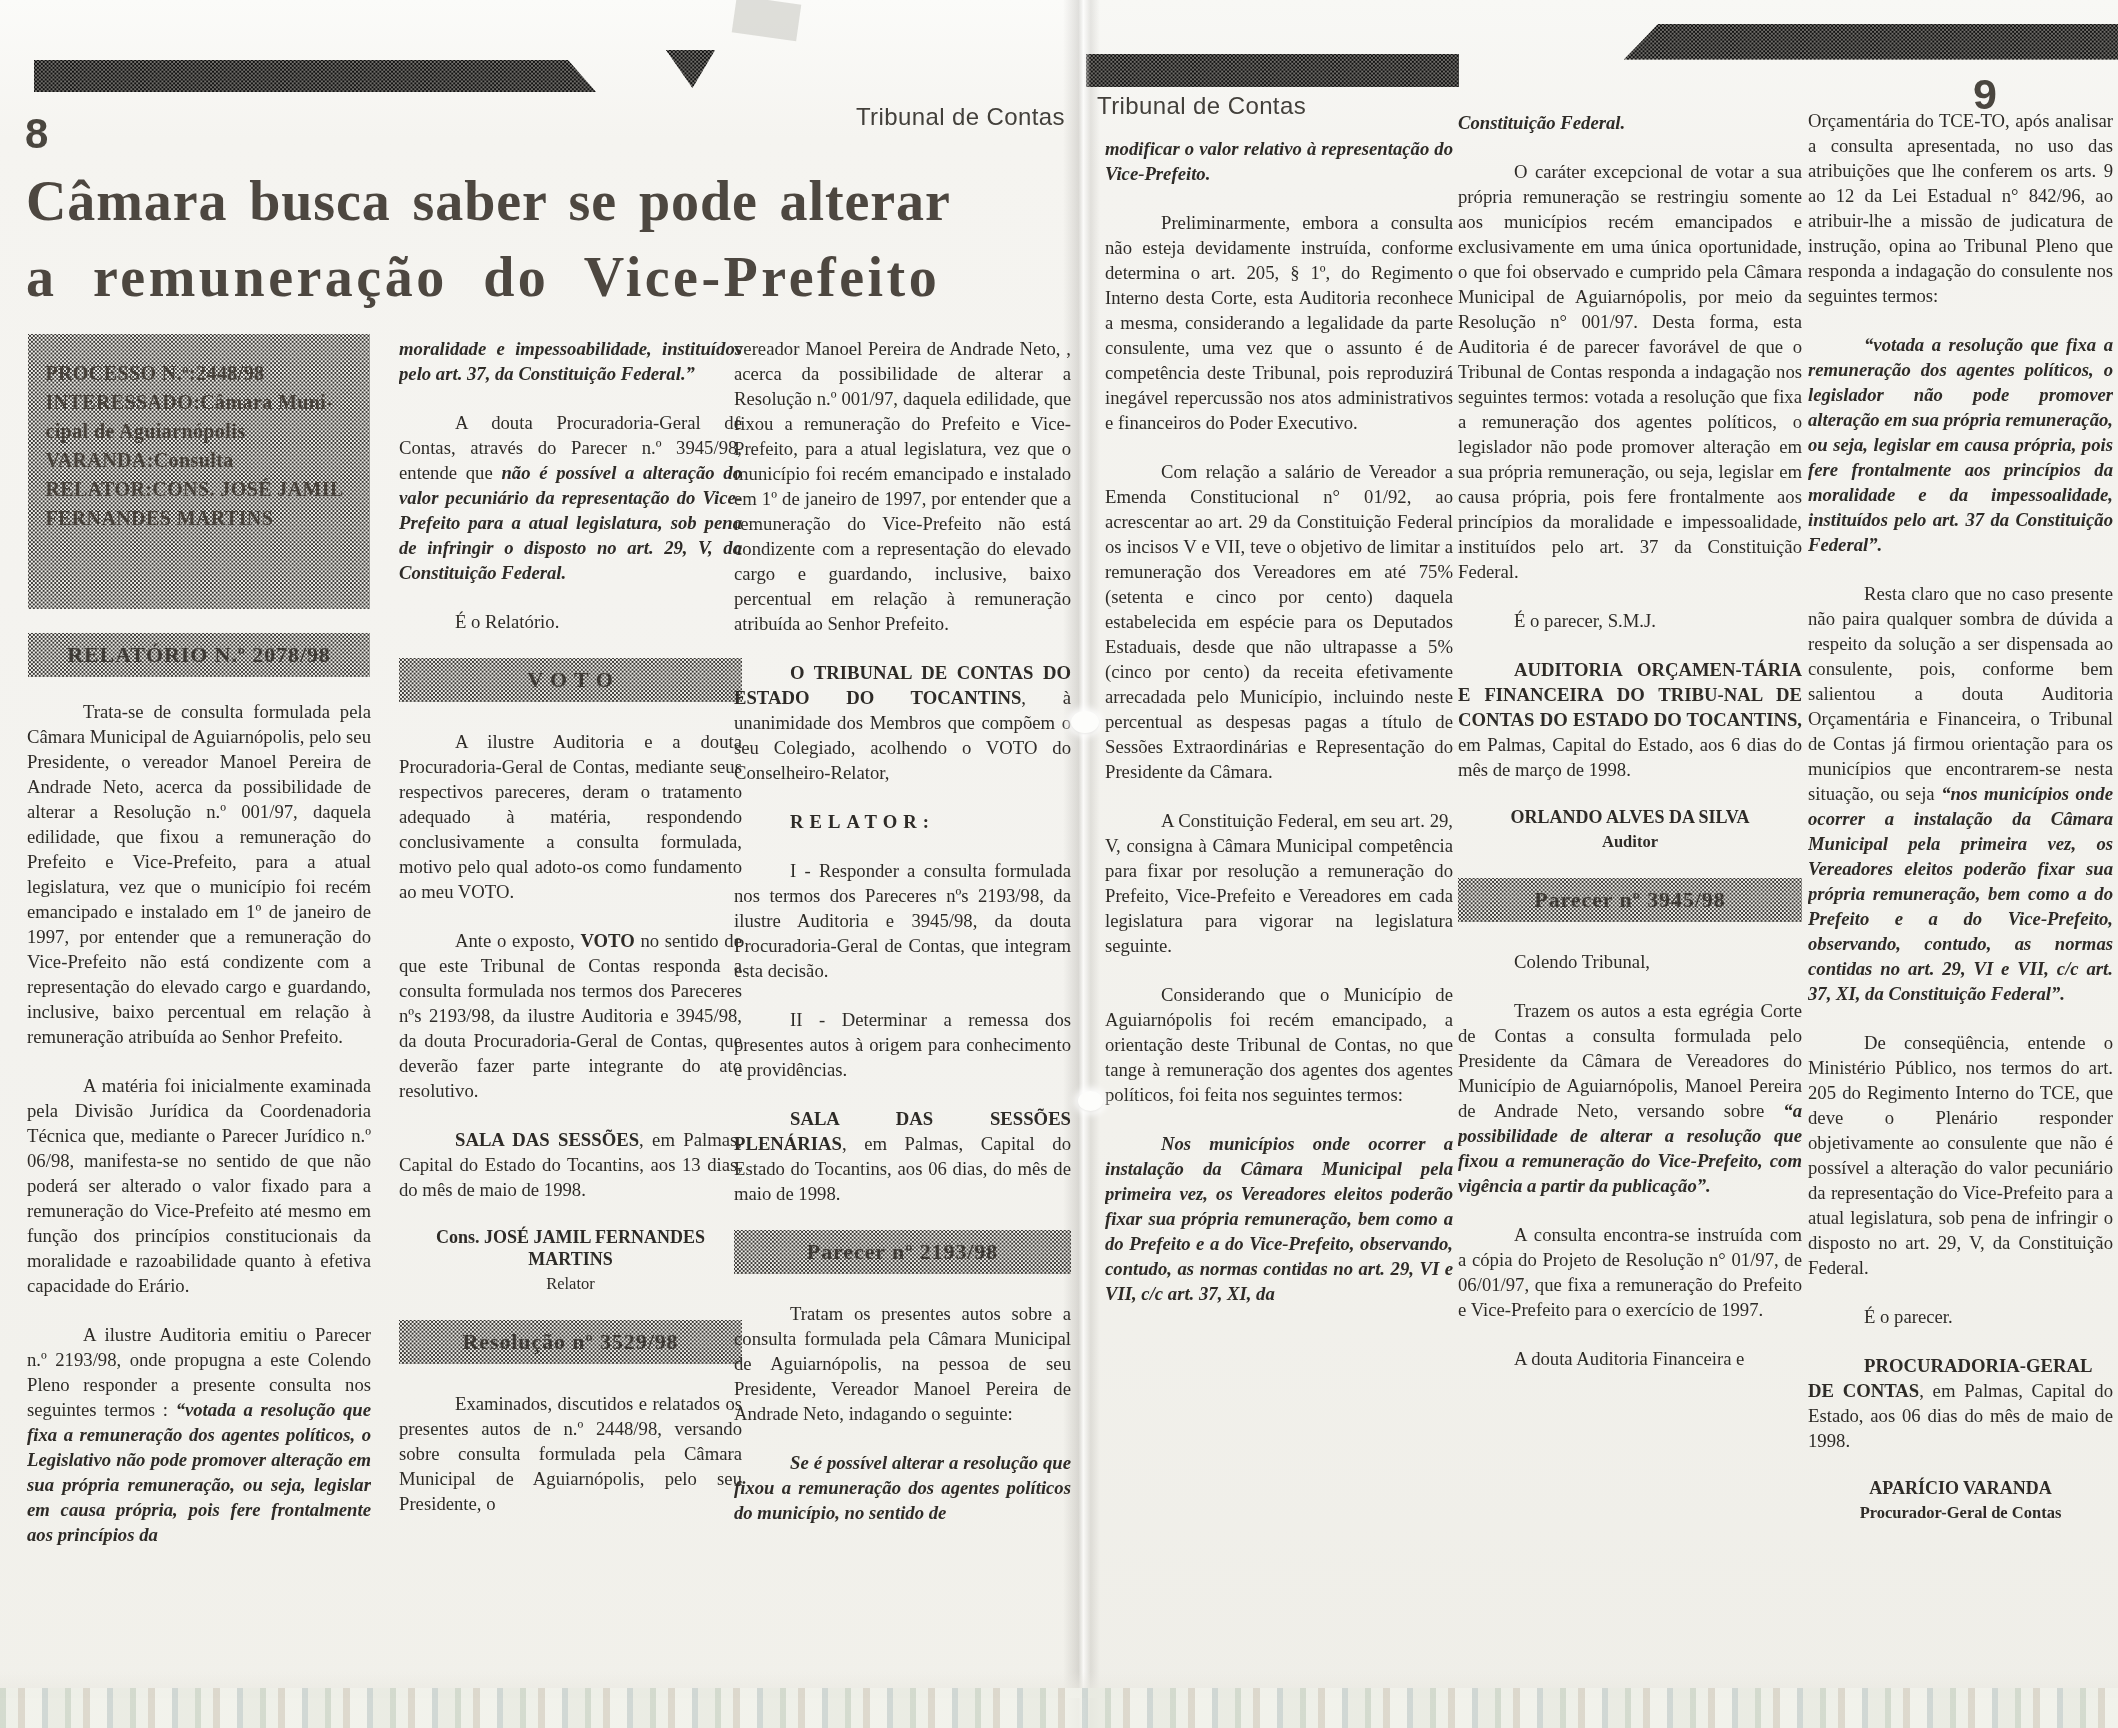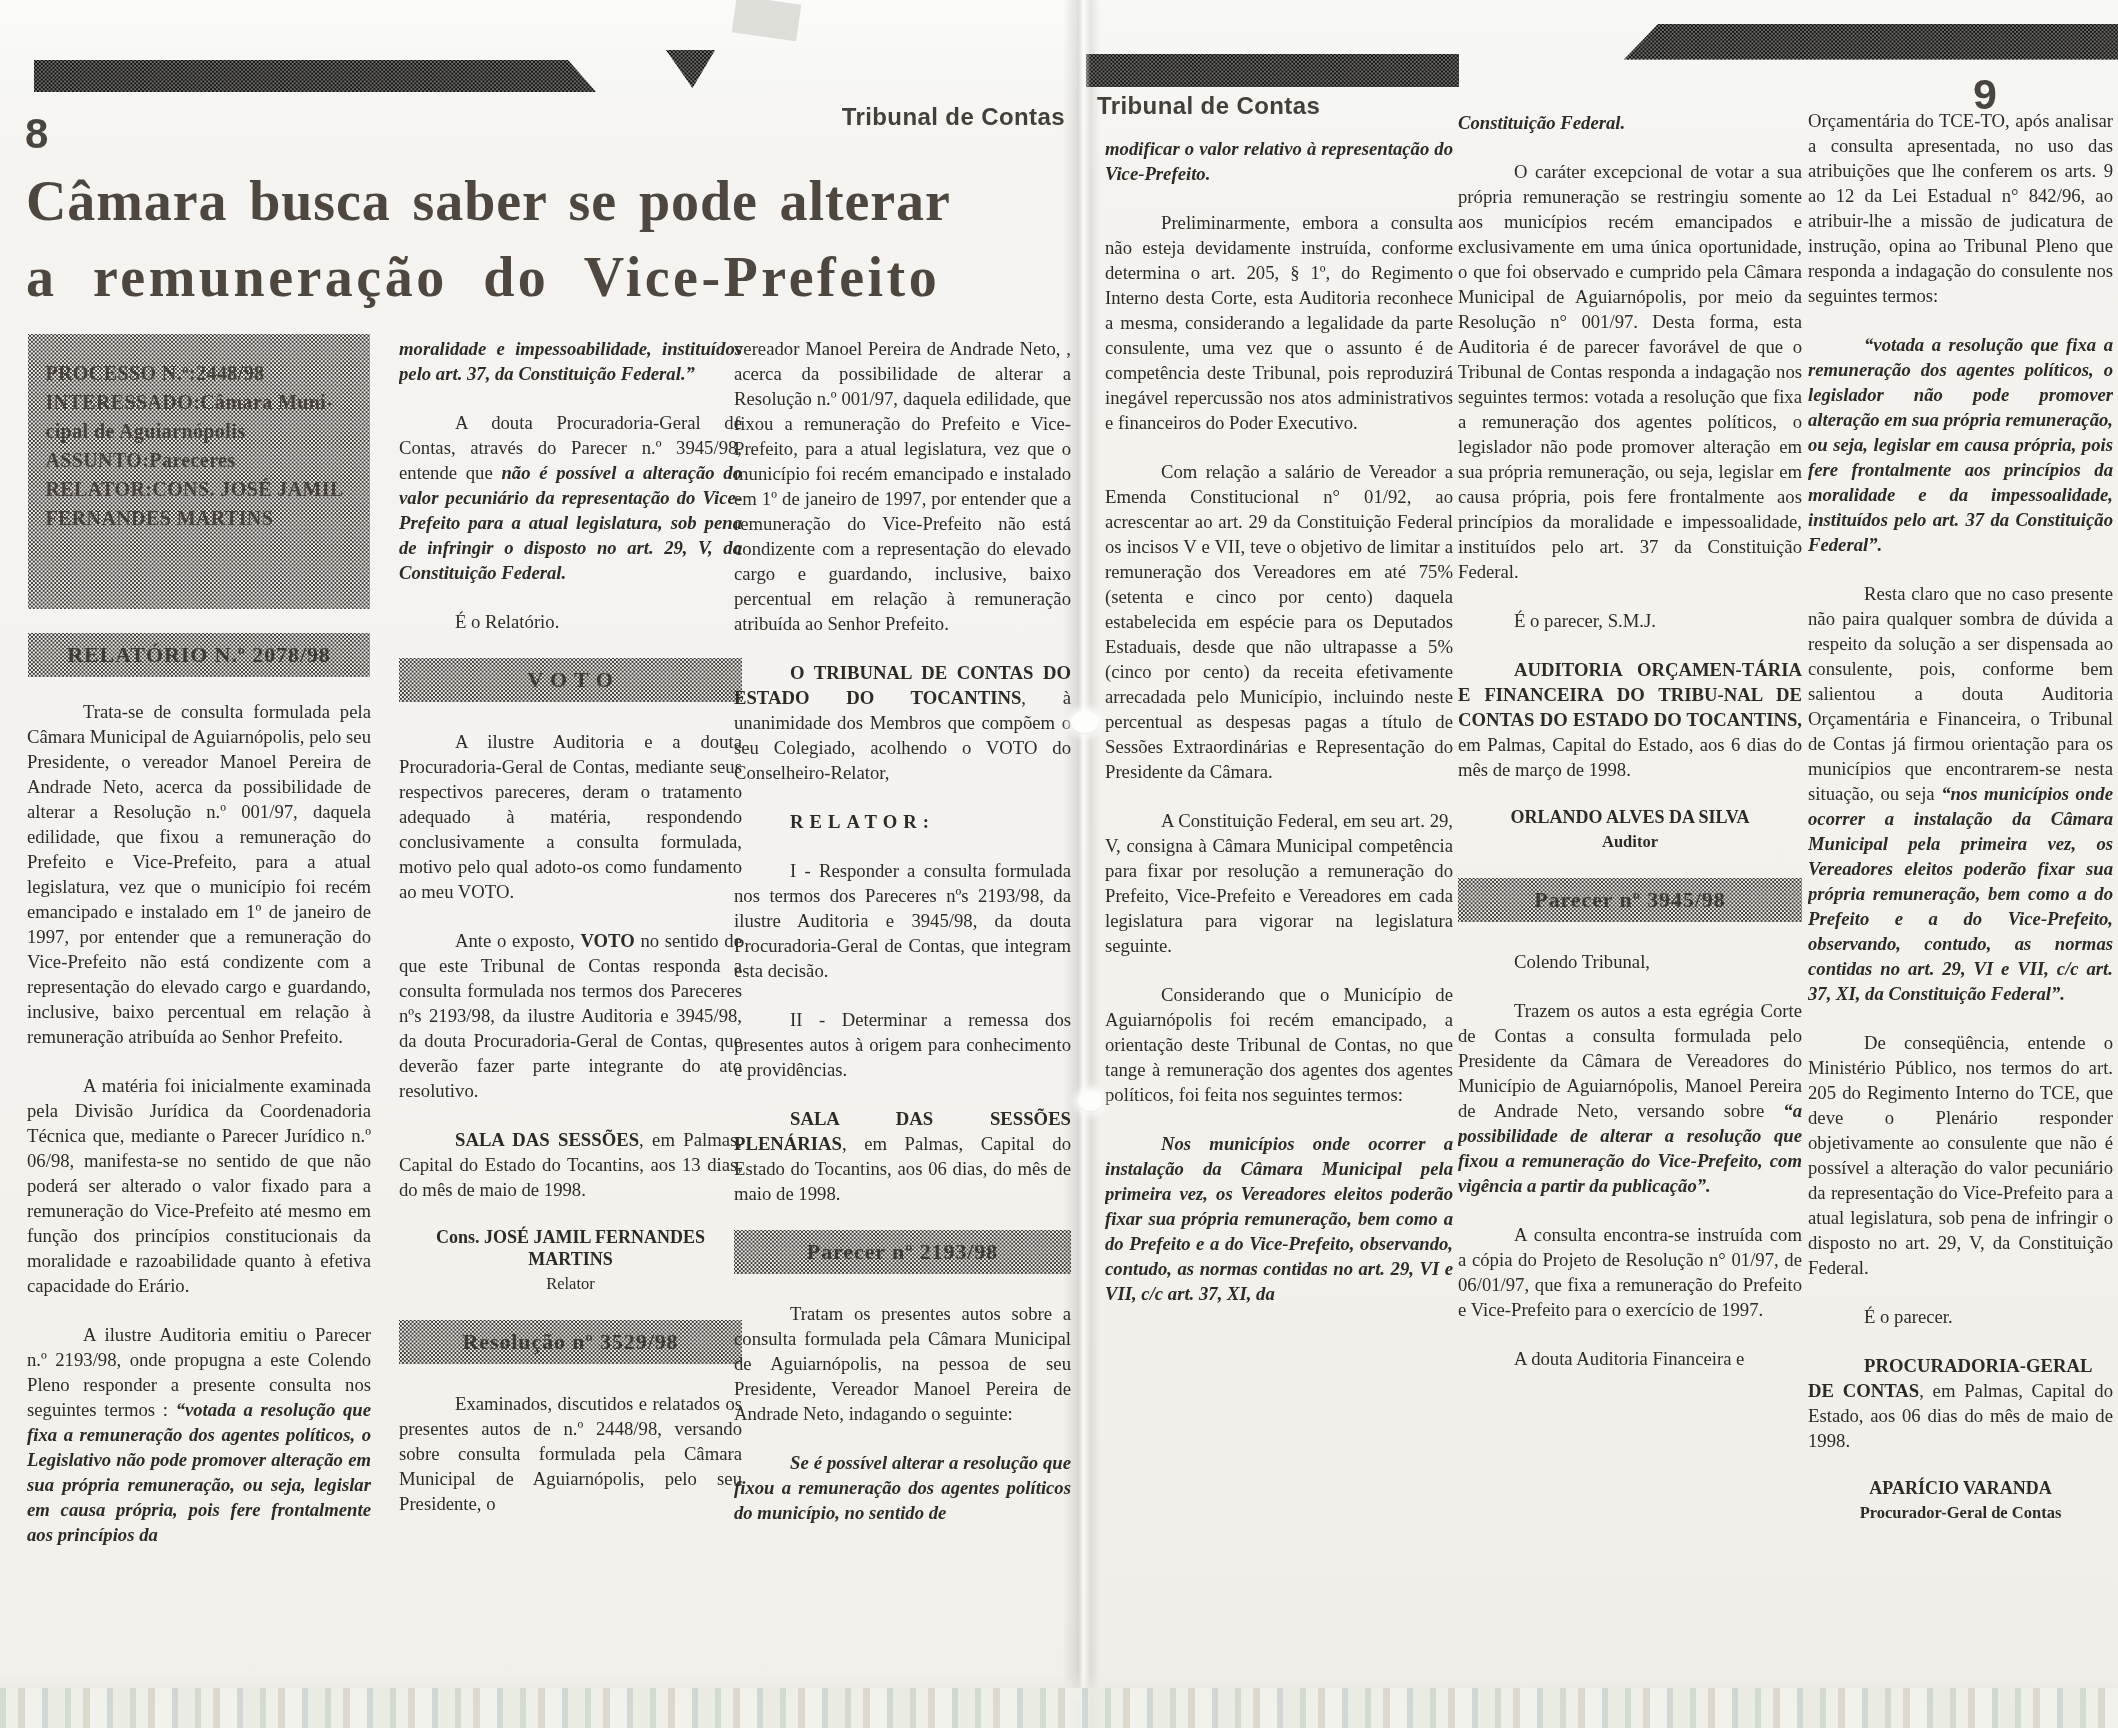--- a/index.html
+++ b/index.html
@@ -23,21 +23,21 @@
     background-color:#eeede8;
     background-image:radial-gradient(circle,#3d3b38 30%,rgba(0,0,0,0) 37%),radial-gradient(circle,#3d3b38 30%,rgba(0,0,0,0) 37%);
     background-size:3.9px 3.9px;background-position:0 0,2px 2px;}
   .bar-l{position:absolute;left:34px;top:60px;width:562px;height:32px;
     clip-path:polygon(0 0,95% 0,100% 100%,0 100%);}
   .notch{position:absolute;left:666px;top:50px;width:49px;height:38px;
     clip-path:polygon(0 0,100% 0,54% 100%);}
   .bar-r1{position:absolute;left:1086px;top:54px;width:373px;height:33px;}
   .bar-r2{position:absolute;left:1624px;top:23.5px;width:494px;height:36px;
     clip-path:polygon(7% 0,100% 0,100% 100%,0 100%);}
-  .brand{font-family:"Liberation Sans","DejaVu Sans",sans-serif;font-weight:bold;
+  .brand{font-family:"Liberation Sans","DejaVu Sans",sans-serif;font-weight:normal;
     font-size:24px;color:#43403b;letter-spacing:0.4px;}
   .brand-left{position:absolute;left:713px;top:103px;width:352px;text-align:right;}
   .brand-right{position:absolute;left:1097px;top:92px;}
   .pagenum{font-family:"Liberation Sans","DejaVu Sans",sans-serif;font-weight:bold;color:#4a463f;}
   .pagenum-8{position:absolute;left:25px;top:110px;font-size:42px;}
   .pagenum-9{position:absolute;left:1973px;top:70px;font-size:43px;}
   .headline{position:absolute;left:26px;width:1000px;font-weight:bold;color:#4d4740;
     font-size:56px;line-height:1;white-space:nowrap;}
   .headline-l1{top:173px;word-spacing:7px;letter-spacing:0.9px;}
   .headline-l2{top:249px;word-spacing:18px;letter-spacing:3.5px;}
@@ -87,21 +87,21 @@
   <div class="pagenum pagenum-8">8</div>
   <div class="brand brand-left">Tribunal de Contas</div>
 
   <div class="headline headline-l1">Câmara busca saber se pode alterar</div>
   <div class="headline headline-l2">a remuneração do Vice-Prefeito</div>
 
   <div class="process-box ht-mid">
     <div>PROCESSO N.º:2448/98</div>
     <div>INTERESSADO:Câmara Muni-</div>
     <div class="pb-ind">cipal de Aguiarnópolis</div>
-    <div>ASSUNTO:Pareceres</div>
+    <div>VARANDA:Consulta</div>
     <div>RELATOR:CONS. JOSÉ JAMIL</div>
     <div class="pb-ind">FERNANDES MARTINS</div>
   </div>
 
   <div class="headbar headbar-rel ht-mid">RELATÓRIO N.º 2078/98</div>
 
   <div class="col col-8-1">
     <p class="ind">Trata-se de consulta formulada pela Câmara Municipal de Aguiarnópolis, pelo seu Presidente, o vereador Manoel Pereira de Andrade Neto, acerca da possibilidade de alterar a Resolução n.º 001/97, daquela edilidade, que fixou a remuneração do Prefeito e Vice-Prefeito, para a atual legislatura, vez que o município foi recém emancipado e instalado em 1º de janeiro de 1997, por entender que a remuneração do Vice-Prefeito não está condizente com a representação do elevado cargo e guardando, inclusive, baixo percentual em relação à remuneração atribuída ao Senhor Prefeito.</p>
     <p class="ind">A matéria foi inicialmente examinada pela Divisão Jurídica da Coordenadoria Técnica que, mediante o Parecer Jurídico n.º 06/98, manifesta-se no sentido de que não poderá ser alterado o valor fixado para a remuneração do Vice-Prefeito até mesmo em função dos princípios constitucionais da moralidade e razoabilidade quanto à efetiva capacidade do Erário.</p>
     <p class="ind"><span>A ilustre Auditoria emitiu o Parecer n.º 2193/98, onde propugna a este Colendo Pleno responder a presente consulta nos seguintes termos : </span><span class="it">“votada a resolução que fixa a remuneração dos agentes políticos, o Legislativo não pode promover alteração em sua própria remuneração, ou seja, legislar em causa própria, pois fere frontalmente aos princípios da</span></p>

